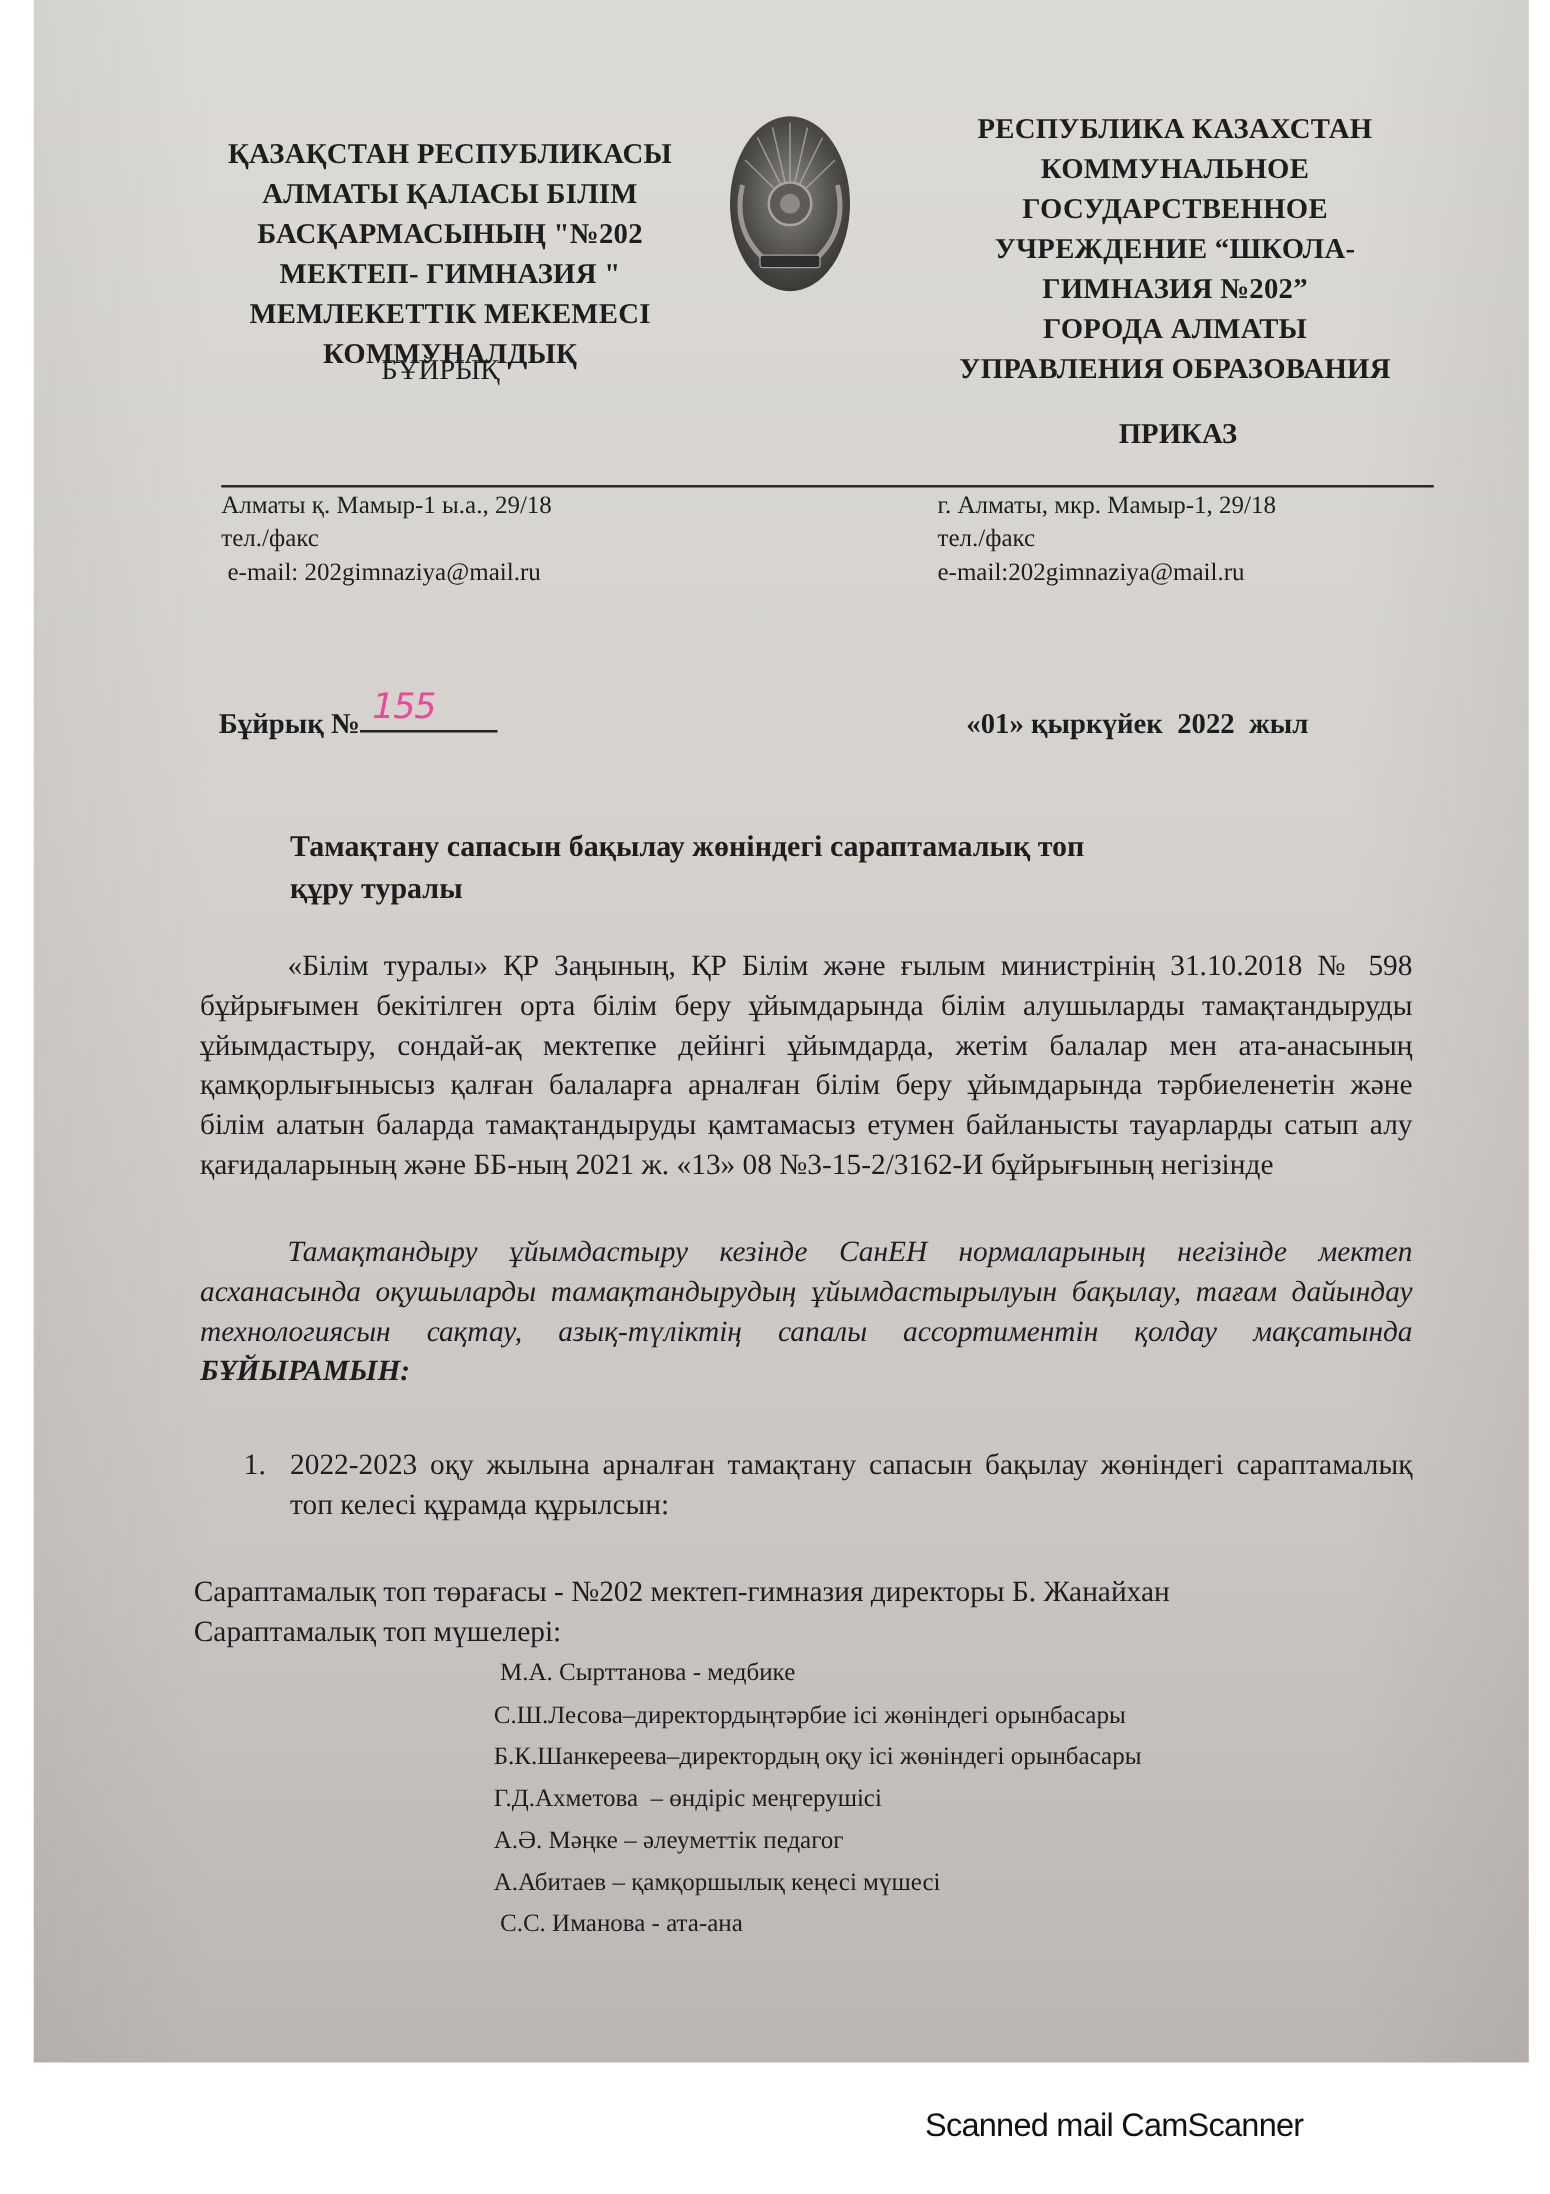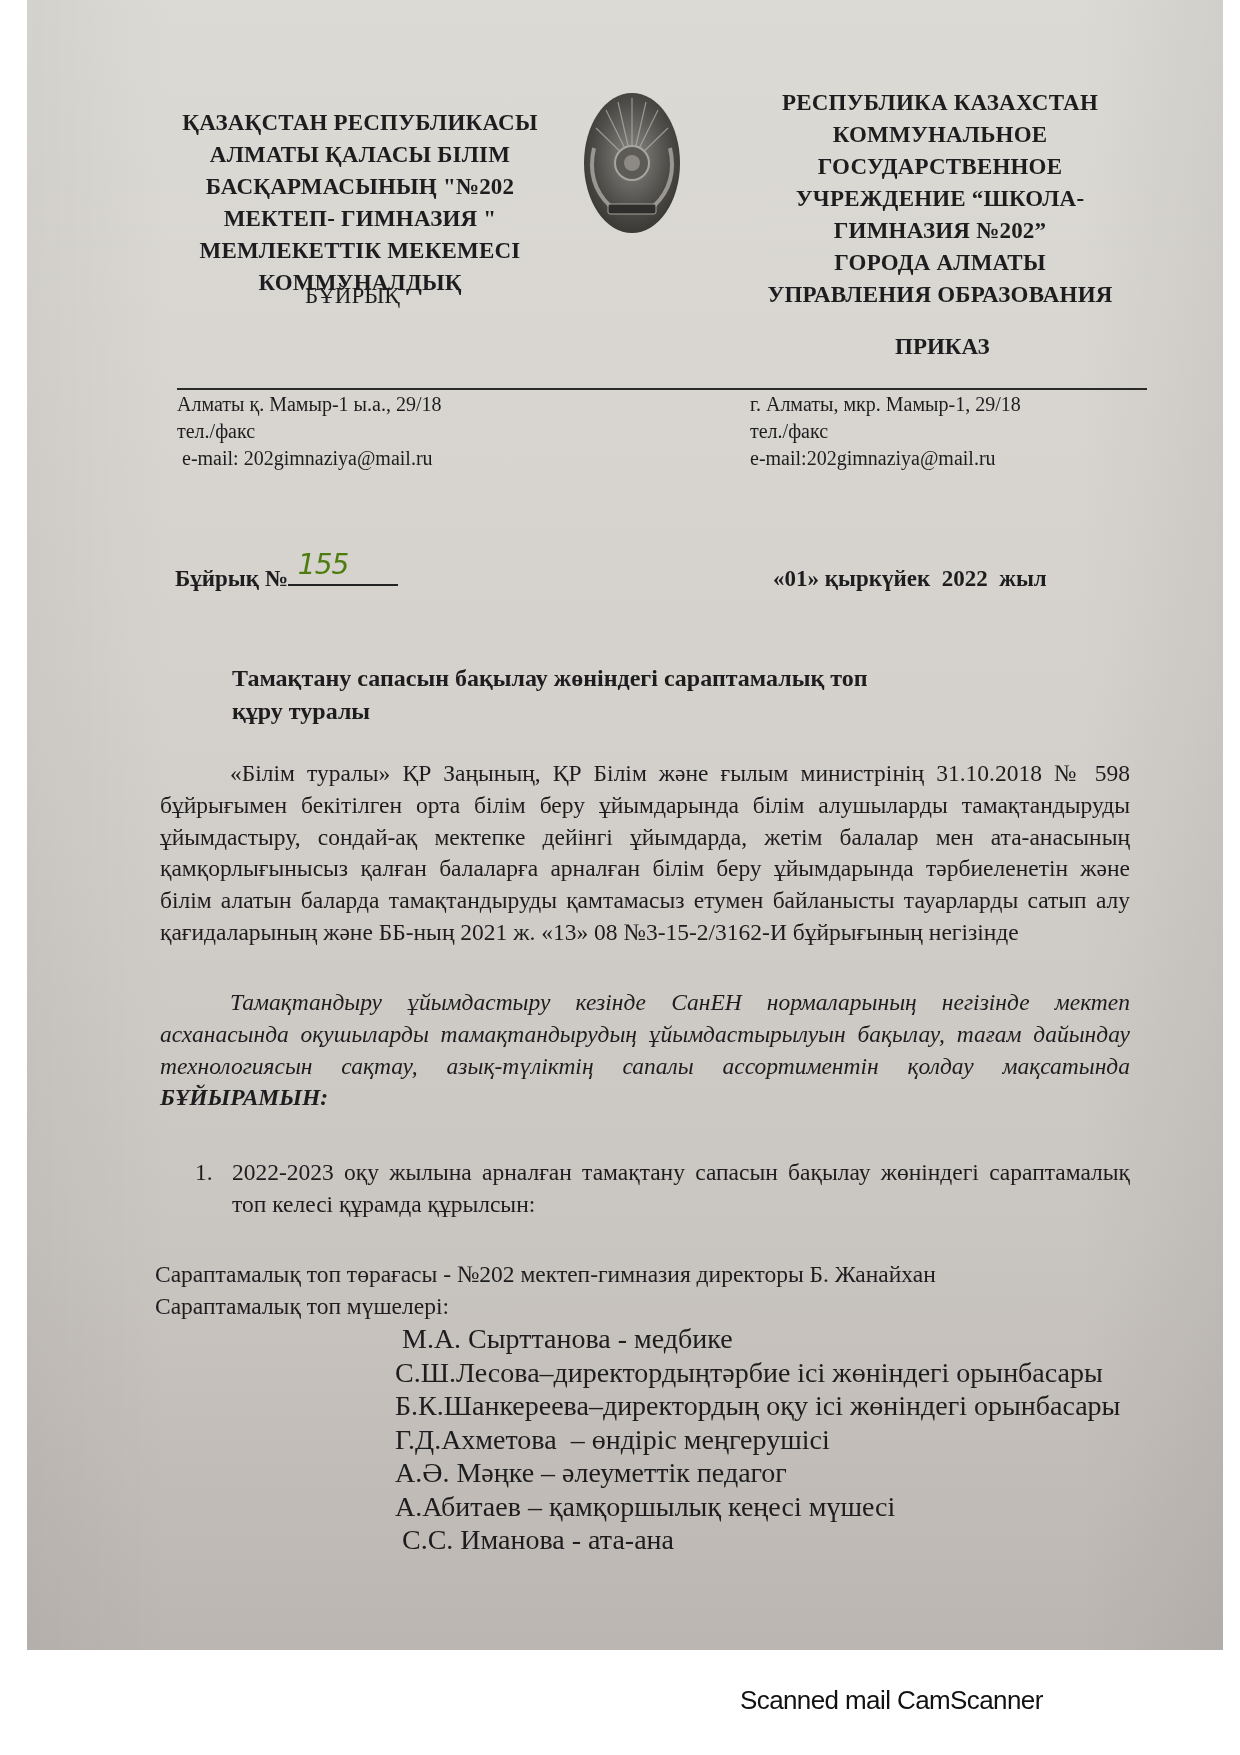--- a/index.html
+++ b/index.html
@@ -31,35 +31,35 @@
   .addr { font-size: 20px; line-height: 27px; }
   .addr-left { left: 177px; top: 391px; }
   .addr-right { left: 750px; top: 391px; }
   .emblem { left: 580px; top: 88px; width: 105px; height: 150px; }
   .ordnum { left: 175px; top: 562px; font-weight: bold; font-size: 23px; }
   .ordnum .blank {
     display: inline-block; width: 110px; border-bottom: 2px solid #222; position: relative; height: 22px; vertical-align: baseline;
   }
   .ordnum .hand {
     position: absolute; left: 10px; top: -14px; font-family: "DejaVu Sans", sans-serif;
-    font-weight: normal; font-style: italic; color: #4d7c0f; font-size: 28px; letter-spacing: -1px;
+    font-weight: normal; font-style: italic; color: #ec4899; font-size: 28px; letter-spacing: -1px;
   }
   .orddate { left: 773px; top: 566px; font-weight: bold; font-size: 23px; white-space: pre; }
   .title { left: 232px; top: 662px; width: 800px; font-weight: bold; font-size: 24px; line-height: 33px; }
   .body {
     font-size: 23.5px; line-height: 31.8px; text-align: justify; text-align-last: left;
   }
   .p1 { left: 160px; top: 758px; width: 970px; text-indent: 70px; }
   .p2 { left: 160px; top: 987px; width: 970px; text-indent: 70px; text-align-last: left; font-style: italic; }
   .p2 b { font-weight: bold; }
   .item1 { left: 195px; top: 1157px; width: 935px; }
   .item1 .num { position: absolute; left: 0; top: 0; }
   .item1 .txt { margin-left: 37px; display: block; text-align: justify; text-align-last: left; }
   .chair { left: 155px; top: 1258px; font-size: 23.5px; line-height: 32px; }
-  .members { left: 395px; top: 1322px; font-size: 28px; line-height: 33.5px; }
+  .members { left: 395px; top: 1322px; font-size: 20px; line-height: 33.5px; }
   .members div { white-space: nowrap; }
   .scanner {
     left: 740px; top: 1685px; font-family: "Liberation Sans", "DejaVu Sans", sans-serif;
     font-size: 26px; color: #111; letter-spacing: -0.6px;
   }
 </style>
 </head>
 <body>
 
 <div class="sheet">

